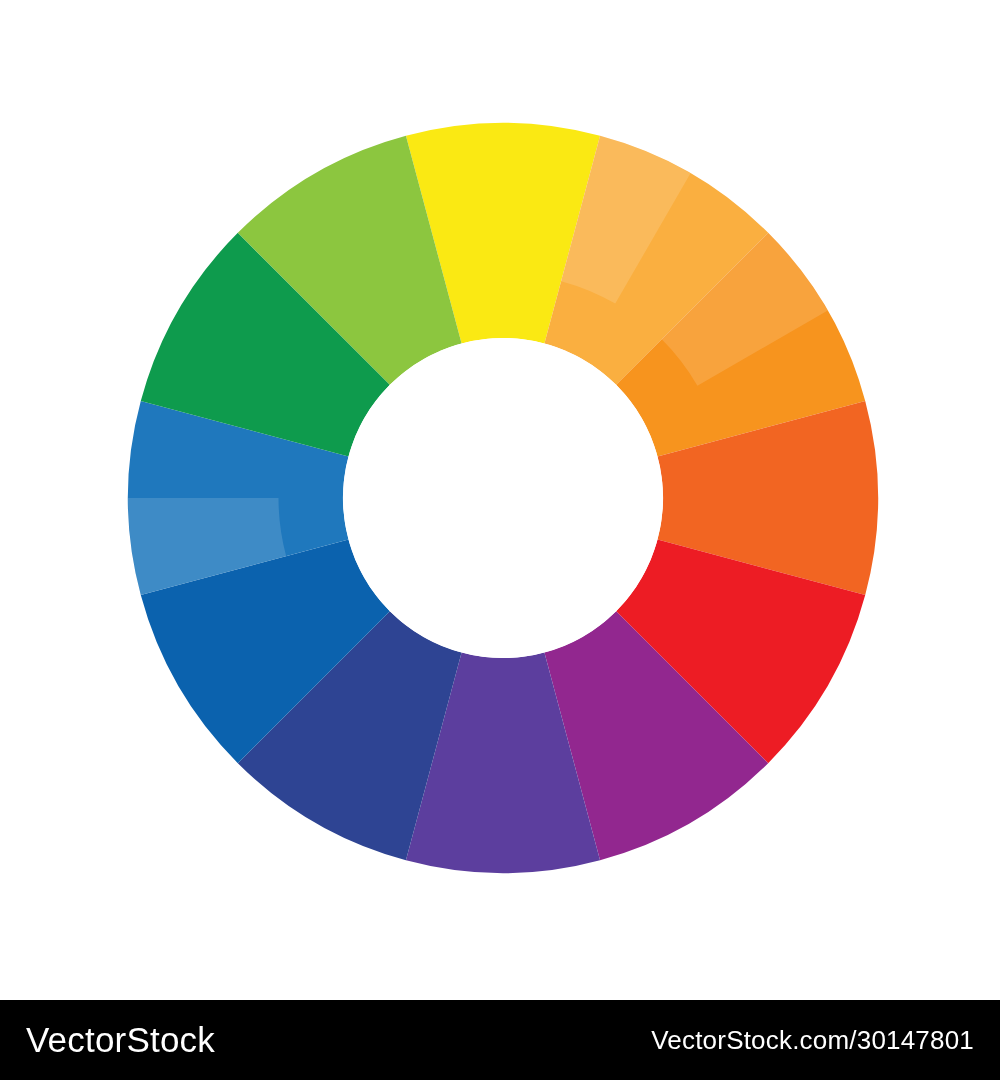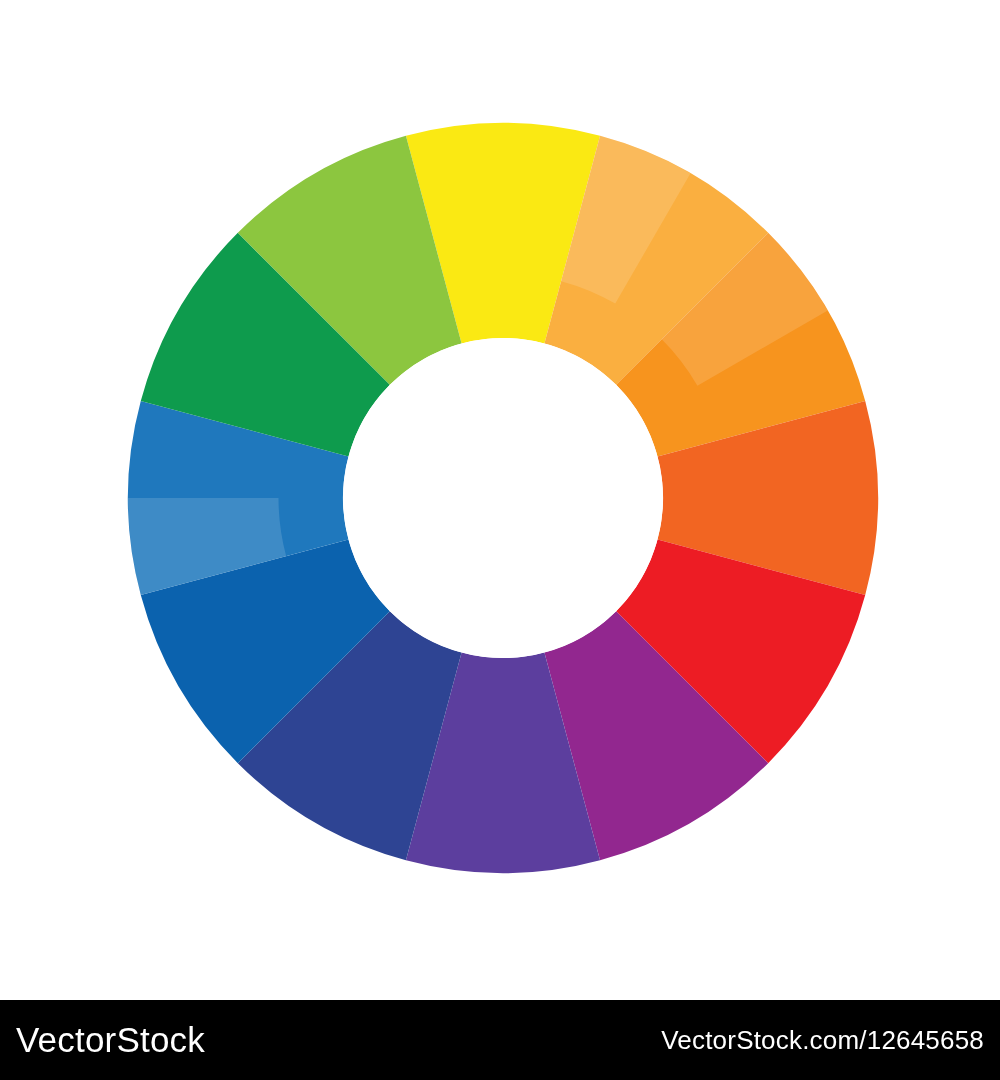--- a/index.html
+++ b/index.html
@@ -38,21 +38,21 @@
     position: absolute;
     left: 0;
     bottom: 0;
     width: 1000px;
     height: 80px;
     background: #000000;
     display: flex;
     align-items: center;
     justify-content: space-between;
     box-sizing: border-box;
-    padding: 0 16px;
+    padding: 0 26px;
   }
   .footer-text {
     color: #ffffff;
     font-family: "Liberation Sans", sans-serif;
     letter-spacing: 0.2px;
     white-space: nowrap;
   }
   #brand-wordmark {
     font-size: 35px;
     font-weight: 400;
@@ -88,16 +88,16 @@
           <path d="M 600.06 135.78 A 375 375 0 0 1 690.50 173.24 L 615.25 303.58 A 224.5 224.5 0 0 0 561.10 281.15 Z" fill="#ffffff" fill-opacity="0.14"></path>
           <path d="M 768.17 232.83 A 375 375 0 0 1 827.76 310.50 L 697.42 385.75 A 224.5 224.5 0 0 0 661.75 339.25 Z" fill="#ffffff" fill-opacity="0.14"></path>
           <path d="M 140.78 595.06 A 375 375 0 0 1 128.00 498.00 L 278.50 498.00 A 224.5 224.5 0 0 0 286.15 556.10 Z" fill="#ffffff" fill-opacity="0.14"></path>
         </g>
       <circle id="wheel-hub" cx="503" cy="498" r="160" fill="#ffffff"></circle>
     </svg>
   </div>
 
   <div id="footer-bar">
     <span id="brand-wordmark" class="footer-text">VectorStock</span>
-    <span id="asset-url" class="footer-text">VectorStock.com/12645658</span>
+    <span id="asset-url" class="footer-text">VectorStock.com/30147801</span>
   </div>
 
 </div>
 
 </body></html>

